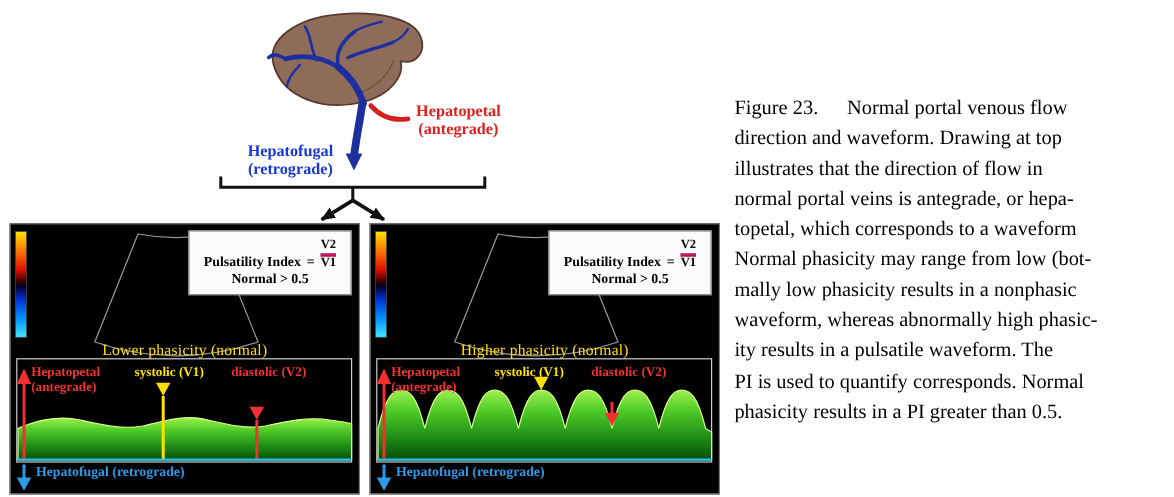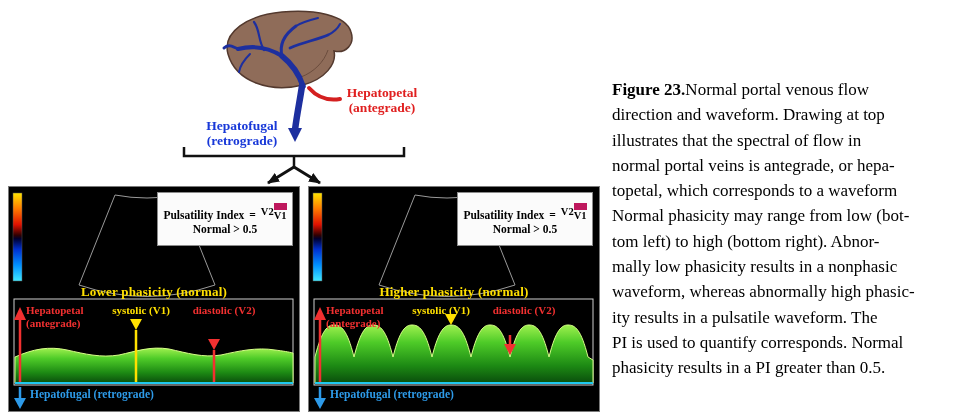--- a/index.html
+++ b/index.html
@@ -22,42 +22,42 @@
   .panel-high { left: 308px; }
   .panel svg.scene { position: absolute; left: 0; top: 0; }
 
   .pi-box {
     position: absolute; left: 148px; top: 5px; width: 136px; height: 54px;
     background: #fbfbfb; border: 1px solid #8a8a8a; color: #000;
     font-weight: bold; font-size: 11.5px;
     display: flex; flex-direction: column; align-items: center; justify-content: center; gap: 2px;
   }
   .pi-row1 { display: flex; align-items: flex-end; gap: 5px; }
-  .frac { display: inline-flex; flex-direction: row; align-items: center; line-height: 1.1; font-size: 10.5px; }
-  .frac .den { border-top: 7px solid #be185d; }
+  .frac { display: inline-flex; flex-direction: column; align-items: center; line-height: 1.1; font-size: 10.5px; }
+  .frac .den { border-top: 3px solid #be185d; }
   .pi-row2 { text-align: center; }
 
   .phasicity {
     position: absolute; left: 0; top: 97px; width: 100%; text-align: center;
-    color: #ffe000; font-weight: bold; font-size: 13px; letter-spacing: 0.2px;
+    color: #ffe000; font-weight: normal; font-size: 13px; letter-spacing: 0.2px;
   }
 
   .lbl { position: absolute; font-weight: bold; line-height: 13px; }
   .lbl span { display: block; }
   .hepatopetal-lbl { left: 17px; top: 117px; color: #f23030; font-size: 11px; }
   .systolic-lbl   { left: 88px;  top: 117px; width: 88px; text-align: center; color: #ffe000; font-size: 11px; }
   .diastolic-lbl  { left: 168px; top: 117px; width: 94px; text-align: center; color: #f23030; font-size: 11px; }
   .hepatofugal-lbl{ left: 21px;  top: 201px; color: #2d9ae8; font-size: 11.5px; }
 
   
   .caption {
     position: absolute; left: 612px; top: 77px; width: 366px;
     color: #000; font-size: 17px; line-height: 25.3px;
   }
-  .caption .fig-label { font-weight: bold; margin-right: 0; }
+  .caption .fig-label { font-weight: normal; margin-right: 24px; }
 </style>
 </head>
 <body>
 
 <div class="page">
 
   <div class="illustration">
     <svg width="596" height="184" viewBox="0 0 596 184">
       <defs>
         <marker id="mArrowBlk" markerUnits="userSpaceOnUse" markerWidth="16" markerHeight="14" refX="11" refY="5" orient="auto">
@@ -228,25 +228,24 @@
     <div class="lbl systolic-lbl">systolic (V1)</div>
     <div class="lbl diastolic-lbl">diastolic (V2)</div>
     <div class="lbl hepatofugal-lbl">Hepatofugal (retrograde)</div>
   </div>
 
   <div class="caption">
     <div>
       <span class="fig-label">Figure 23.</span><span>Normal portal venous flow</span>
     </div>
     <div>direction and waveform. Drawing at top</div>
-    <div>illustrates that the spectral of flow in</div>
+    <div>illustrates that the direction of flow in</div>
     <div>normal portal veins is antegrade, or hepa-</div>
     <div>topetal, which corresponds to a waveform</div>
     <div>Normal phasicity may range from low (bot-</div>
-    <div>tom left) to high (bottom right). Abnor-</div>
     <div>mally low phasicity results in a nonphasic</div>
     <div>waveform, whereas abnormally high phasic-</div>
     <div>ity results in a pulsatile waveform. The</div>
     <div>PI is used to quantify corresponds. Normal</div>
     <div>phasicity results in a PI greater than 0.5.</div>
   </div>
 
 </div>
 
 </body></html>

